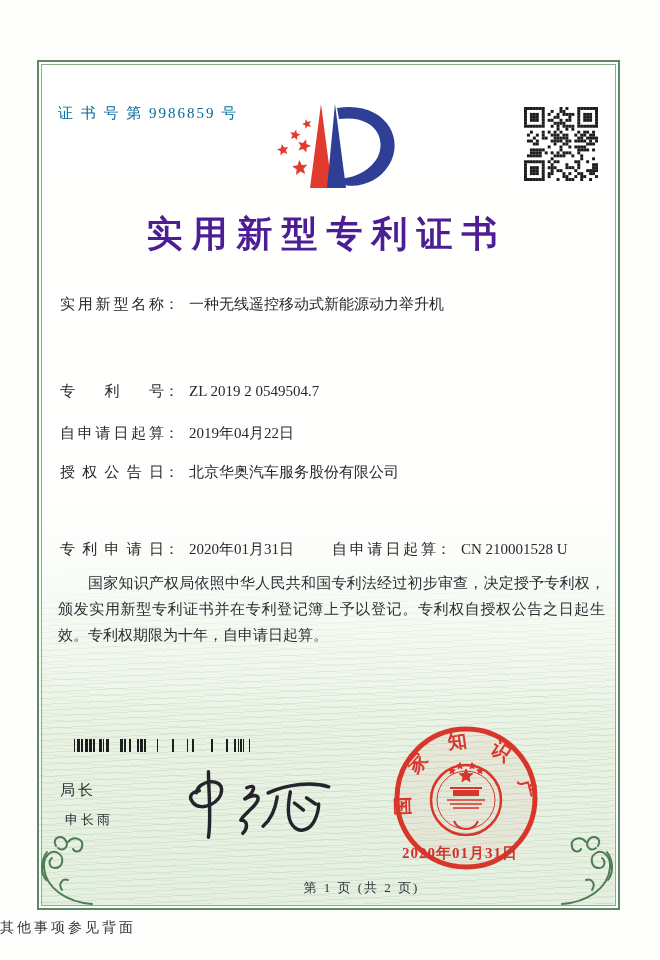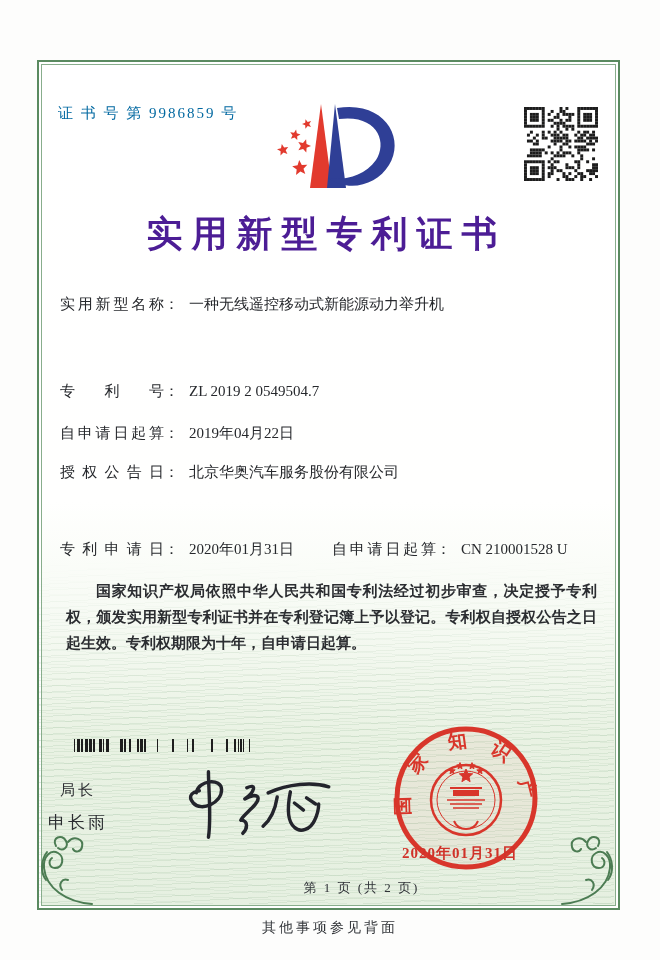--- a/index.html
+++ b/index.html
@@ -20,31 +20,31 @@
   .logo{position:absolute;left:250px;top:98px;width:160px;height:108px;}
   .qr{position:absolute;left:524px;top:107px;width:74px;height:74px;}
   .title{position:absolute;left:37px;top:210px;width:579px;text-align:center;
          font-size:36px;font-weight:700;letter-spacing:9px;color:#4c1d95;}
   .frow{position:absolute;left:60px;width:545px;font-size:15px;white-space:nowrap;color:#26282c;}
   .flabel{display:inline-block;width:104px;text-align:justify;text-align-last:justify;vertical-align:top;}
   .fvalue{margin-left:10px;}
   .pair2{position:absolute;left:272px;top:0;}
   .paras{position:absolute;left:58px;top:570px;width:547px;font-size:15px;line-height:26px;
          text-align:justify;color:#2b2d31;}
-  .paras p{margin:8px;text-indent:2em;font-weight:bold;}
+  .paras p{margin:0;text-indent:2em;}
   .barcode{position:absolute;left:74px;top:739px;width:176px;height:13px;}
   .director-title{position:absolute;left:60px;top:781px;font-size:15px;letter-spacing:3px;color:#2b2d31;text-align:center;}
-  .director-name{position:absolute;left:48px;top:811px;font-size:17px;letter-spacing:3px;color:#2b2d31;}
+  .director-name{position:absolute;left:65px;top:811px;font-size:13px;letter-spacing:3px;color:#2b2d31;}
   .signature{position:absolute;left:168px;top:758px;width:182px;height:92px;}
   .seal{position:absolute;left:392px;top:724px;width:148px;height:148px;}
   .seal-date{position:absolute;left:402px;top:844px;width:140px;font-size:15px;font-weight:700;
              color:#d03229;letter-spacing:1px;white-space:nowrap;}
   .page-num{position:absolute;left:37px;top:879px;width:649px;text-align:center;font-size:13px;
             letter-spacing:2px;color:#303338;}
-  .footer-note{position:absolute;left:0;top:919px;width:660px;text-align:center;font-size:14px;
+  .footer-note{position:absolute;left:0;top:919px;width:660px;text-align:left;font-size:14px;
                letter-spacing:3px;color:#33363a;}
   .orn{position:absolute;width:58px;height:72px;}
   .orn-l{left:36px;top:834px;}
   .orn-r{left:560px;top:834px;transform:scaleX(-1);}
 </style>
 </head>
 <body>
 
 <div class="page">
 

